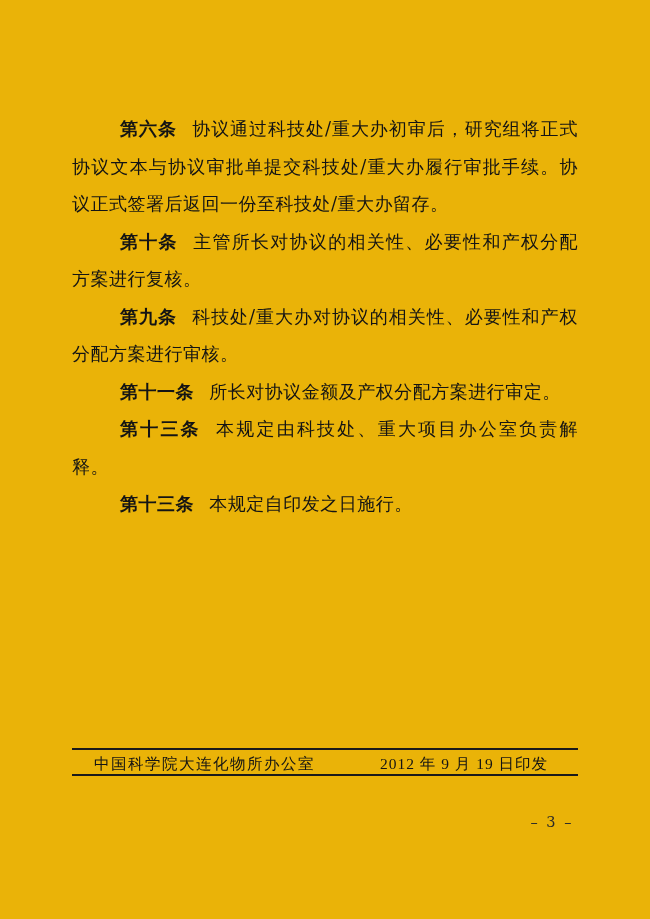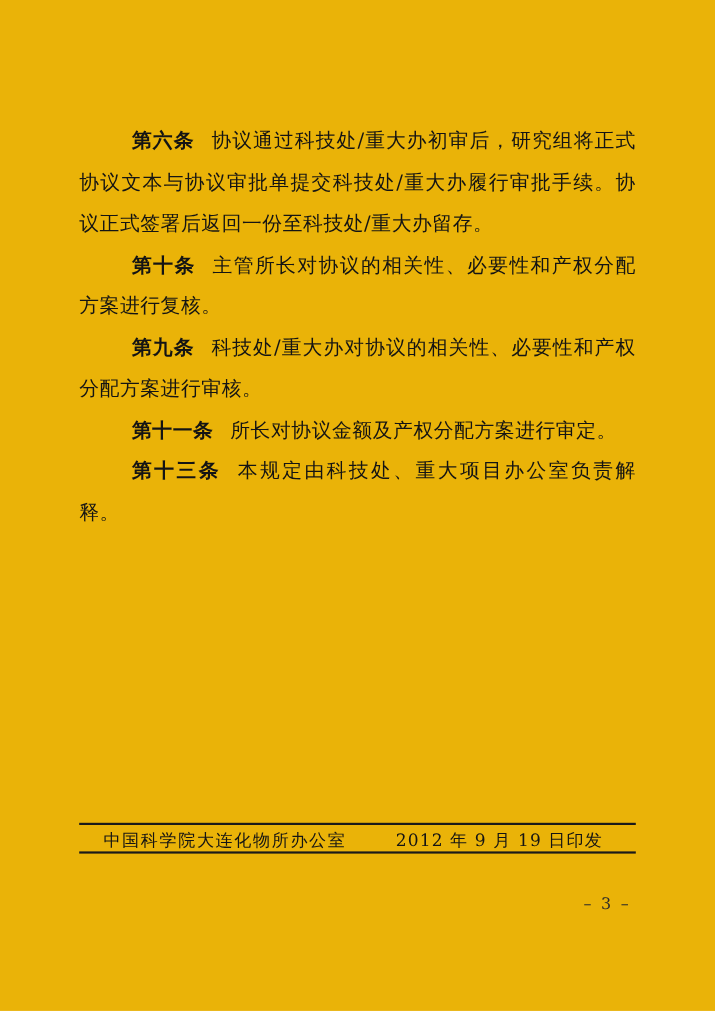--- a/index.html
+++ b/index.html
@@ -51,20 +51,21 @@
     padding: 4px 30px 0 22px;
     font-size: 15.5px;
   }
   .issuer {
     letter-spacing: 1.5px;
     white-space: nowrap;
   }
   .issue-date {
     letter-spacing: 1px;
     white-space: nowrap;
+    font-family: Liberation Serif, serif;
   }
   .page-number {
     position: absolute;
     top: 814px;
     left: 517px;
     width: 70px;
     text-align: center;
     font-size: 14.5px;
     letter-spacing: 2px;
     color: #2a2a2a;
@@ -84,20 +85,23 @@
     </p>
     <p class="article">
       <b class="article-label">第九条</b><span class="article-text">科技处/重大办对协议的相关性、必要性和产权分配方案进行审核。</span>
     </p>
     <p class="article">
       <b class="article-label">第十一条</b><span class="article-text">所长对协议金额及产权分配方案进行审定。</span>
     </p>
     <p class="article">
       <b class="article-label">第十三条</b><span class="article-text">本规定由科技处、重大项目办公室负责解释。</span>
     </p>
+    <p class="article">
+      <b class="article-label">第十三条</b><span class="article-text">本规定自印发之日施行。</span>
+    </p>
   </main>
 
   <footer class="issuance-footer">
     <span class="issuer">中国科学院大连化物所办公室</span>
     <span class="issue-date">2012 年 9 月 19 日印发</span>
   </footer>
 
   <div class="page-number">– 3 –</div>
 
 </div>

